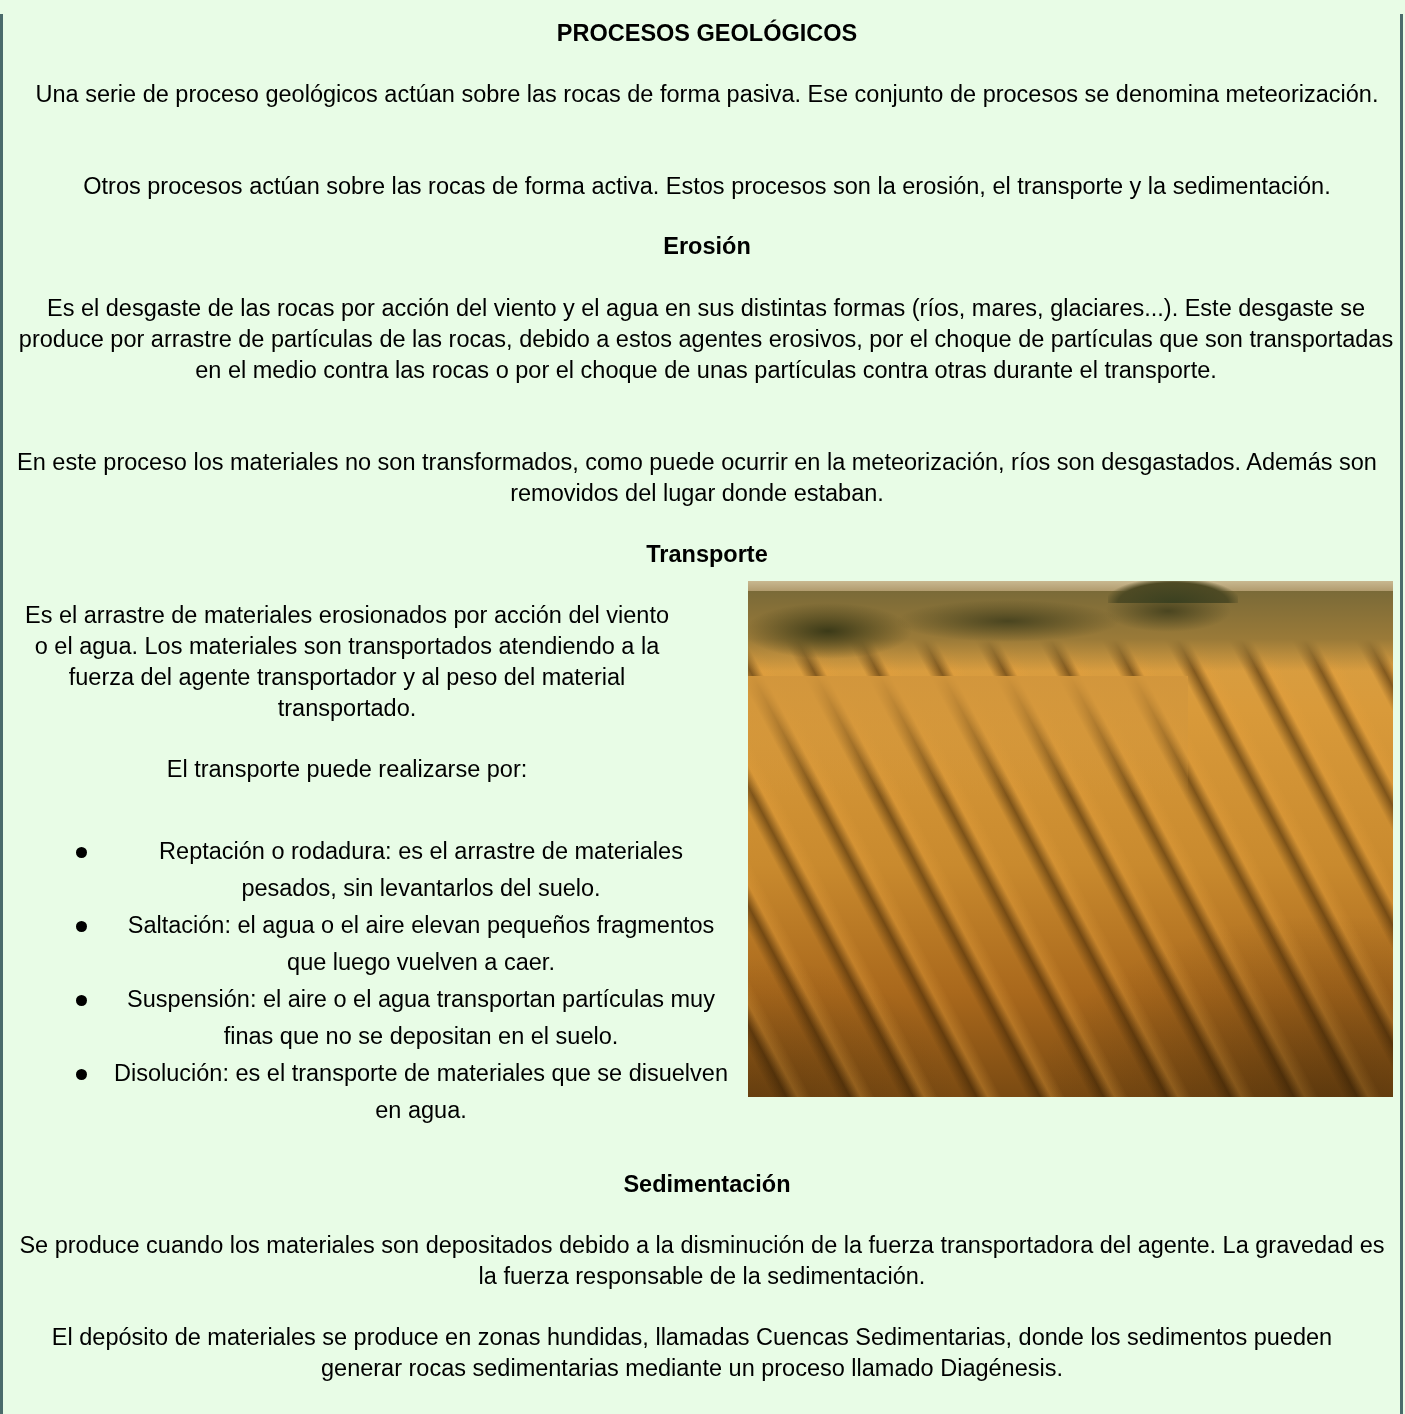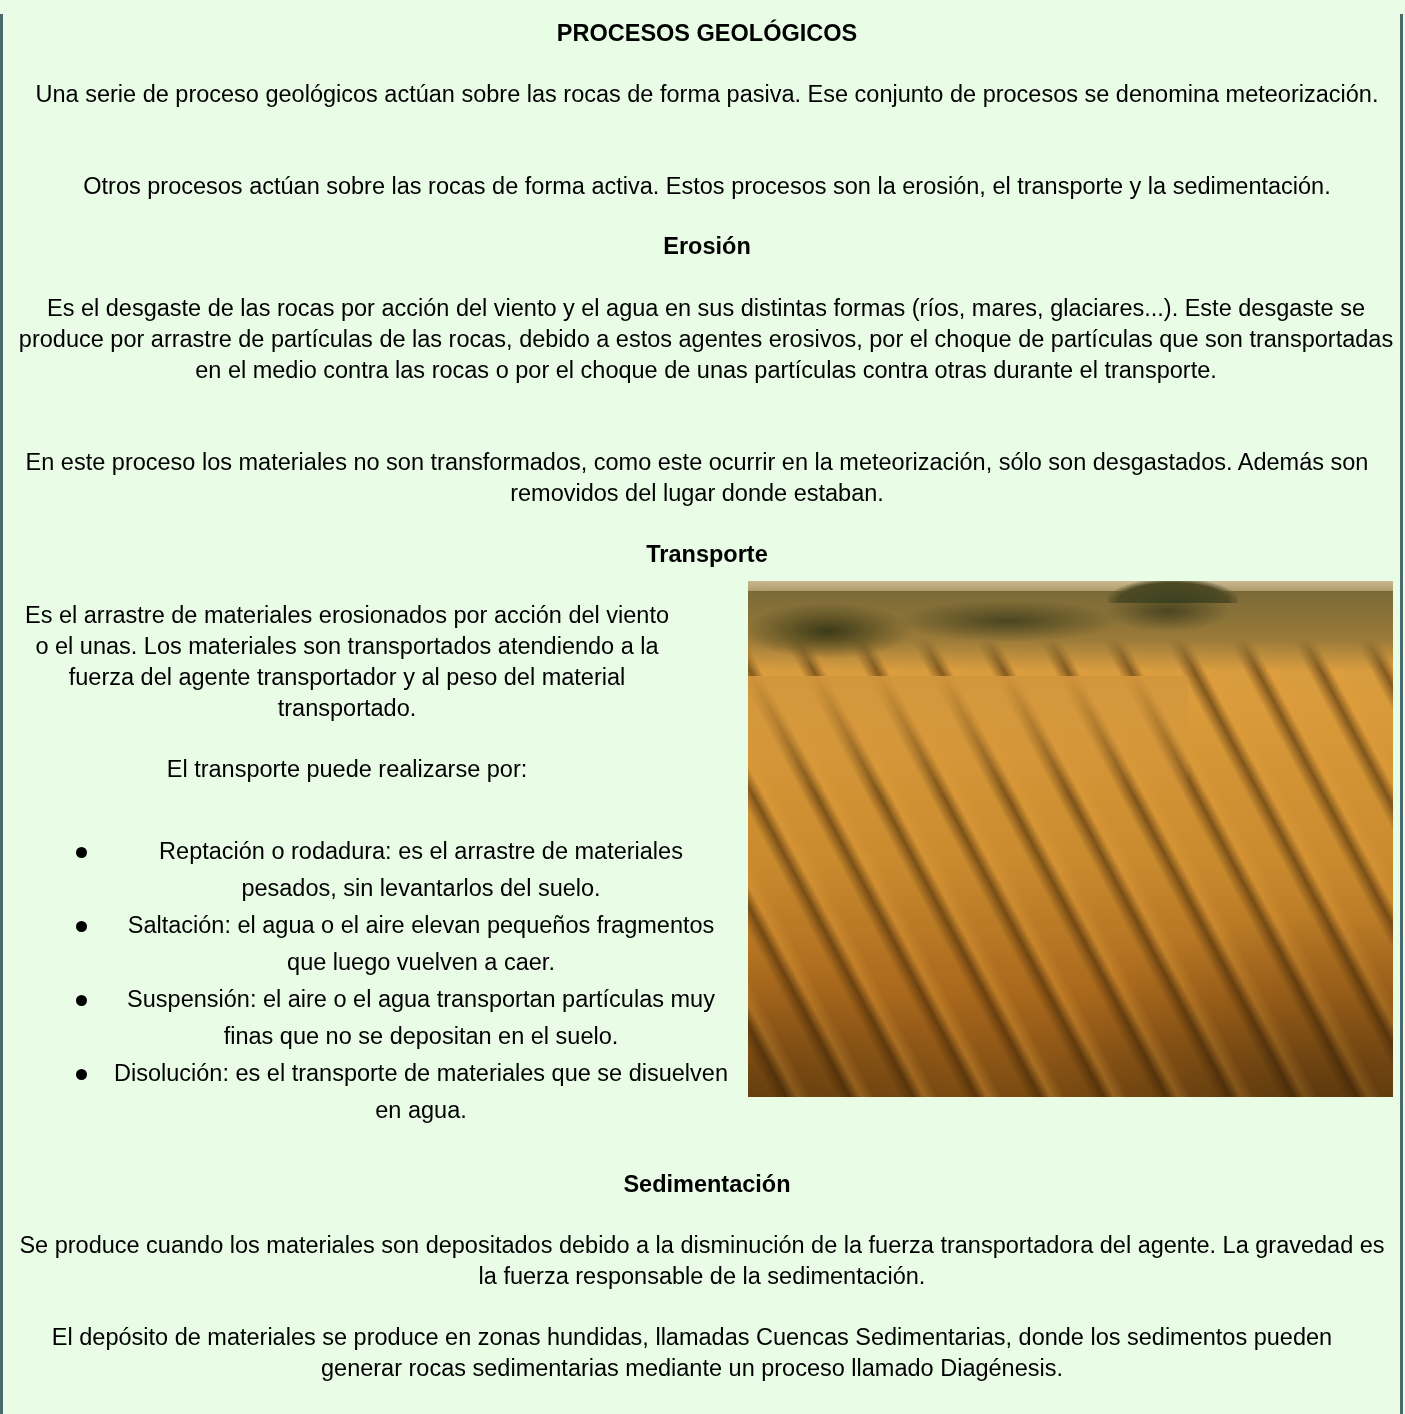--- a/index.html
+++ b/index.html
@@ -119,25 +119,25 @@
     <p class="h blk" style="top:4px;">PROCESOS GEOLÓGICOS</p>
 
     <p class="blk" style="top:65px;"><span>Una serie de proceso geológicos actúan sobre las rocas de forma pasiva. Ese conjunto de procesos se denomina</span> <span class="b">meteorización</span><span>.</span></p>
 
     <p class="blk" style="top:157px;">Otros procesos actúan sobre las rocas de forma activa. Estos procesos son la erosión, el transporte y la sedimentación.</p>
 
     <p class="h blk" style="top:217px;">Erosión</p>
 
     <p class="blk" style="top:279px; width:1378px;">Es el desgaste de las rocas por acción del viento y el agua en sus distintas formas (ríos, mares, glaciares...). Este desgaste se produce por arrastre de partículas de las rocas, debido a estos agentes erosivos, por el choque de partículas que son transportadas en el medio contra las rocas o por el choque de unas partículas contra otras durante el transporte.</p>
 
-    <p class="blk" style="top:433px; width:1360px;">En este proceso los materiales no son transformados, como este ocurrir en la meteorización, sólo son desgastados. Además son removidos del lugar donde estaban.</p>
+    <p class="blk" style="top:433px; width:1360px;">En este proceso los materiales no son transformados, como puede ocurrir en la meteorización, ríos son desgastados. Además son removidos del lugar donde estaban.</p>
 
     <p class="h blk" style="top:525px;">Transporte</p>
 
-    <p class="blk" style="top:586px; width:660px;">Es el arrastre de materiales erosionados por acción del viento o el unas. Los materiales son transportados atendiendo a la fuerza del agente transportador y al peso del material transportado.</p>
+    <p class="blk" style="top:586px; width:660px;">Es el arrastre de materiales erosionados por acción del viento o el agua. Los materiales son transportados atendiendo a la fuerza del agente transportador y al peso del material transportado.</p>
 
     <p class="blk" style="top:740px; width:660px;">El transporte puede realizarse por:</p>
 
     <ul class="list">
       <li><span class="bullet"></span><span>Reptación o rodadura: es el arrastre de materiales pesados, sin levantarlos del suelo.</span></li>
       <li><span class="bullet"></span><span>Saltación: el agua o el aire elevan pequeños fragmentos que luego vuelven a caer.</span></li>
       <li><span class="bullet"></span><span>Suspensión: el aire o el agua transportan partículas muy finas que no se depositan en el suelo.</span></li>
       <li><span class="bullet"></span><span>Disolución: es el transporte de materiales que se disuelven en agua.</span></li>
     </ul>
 

